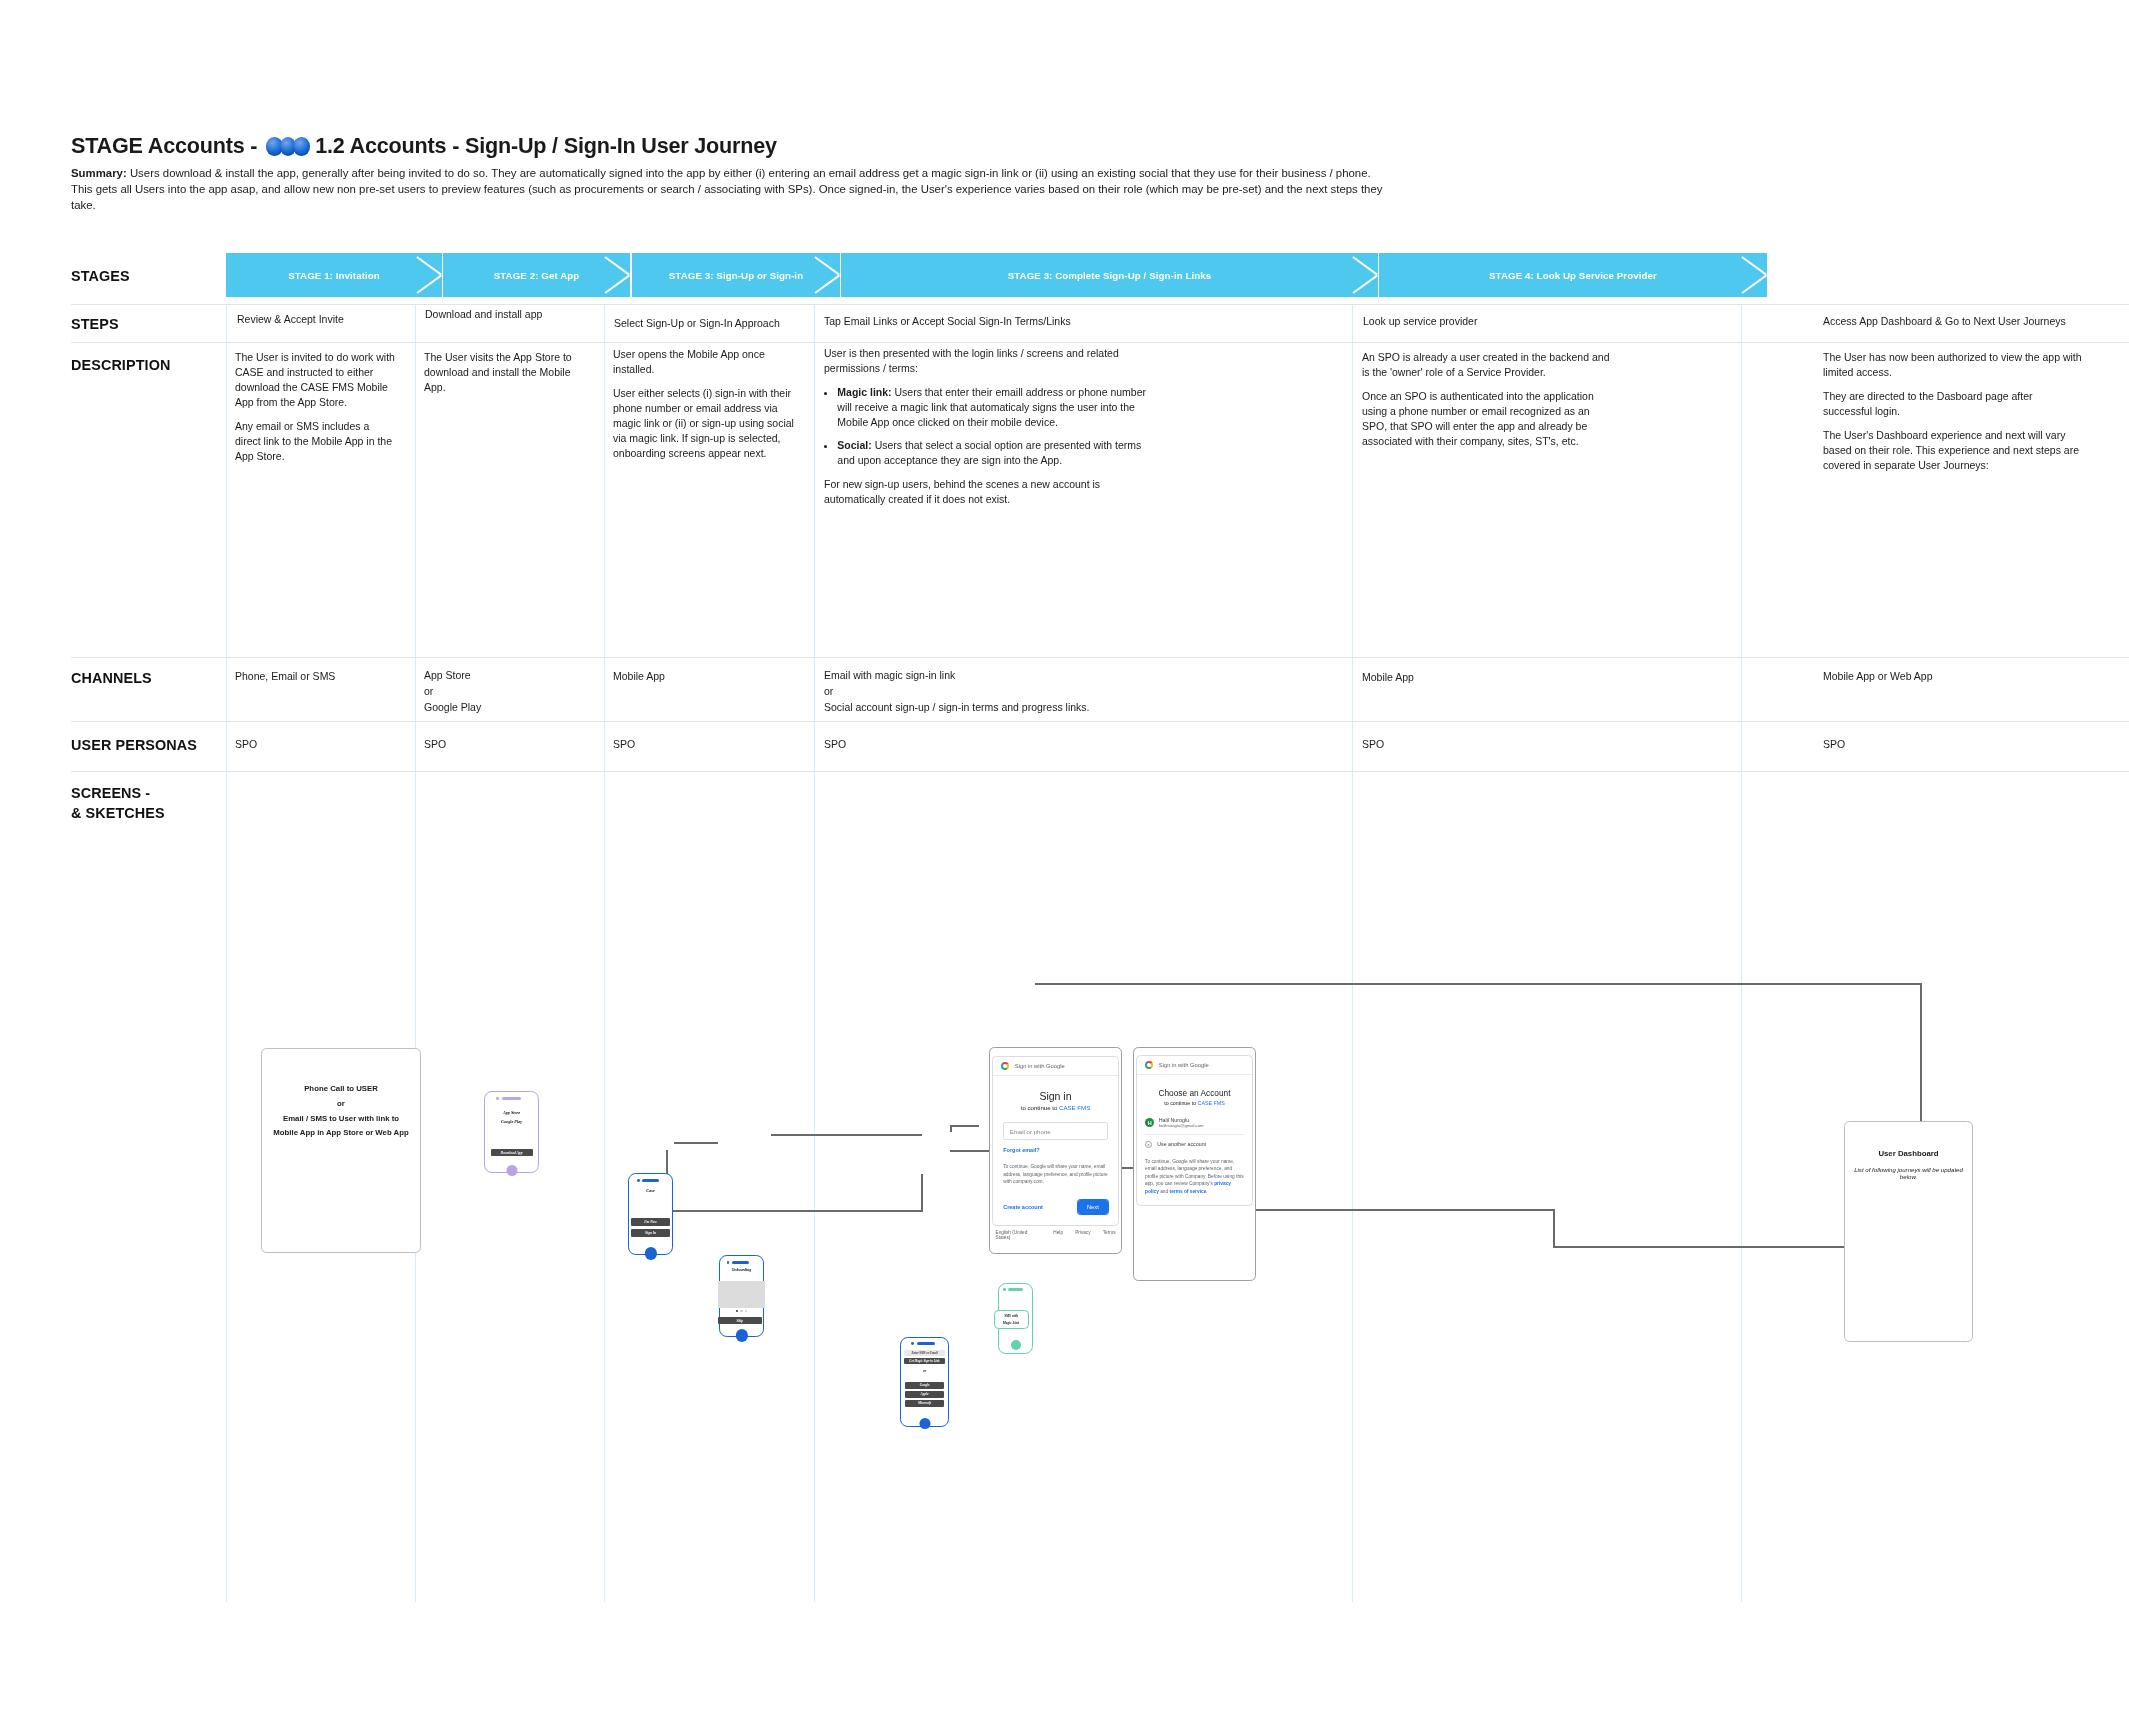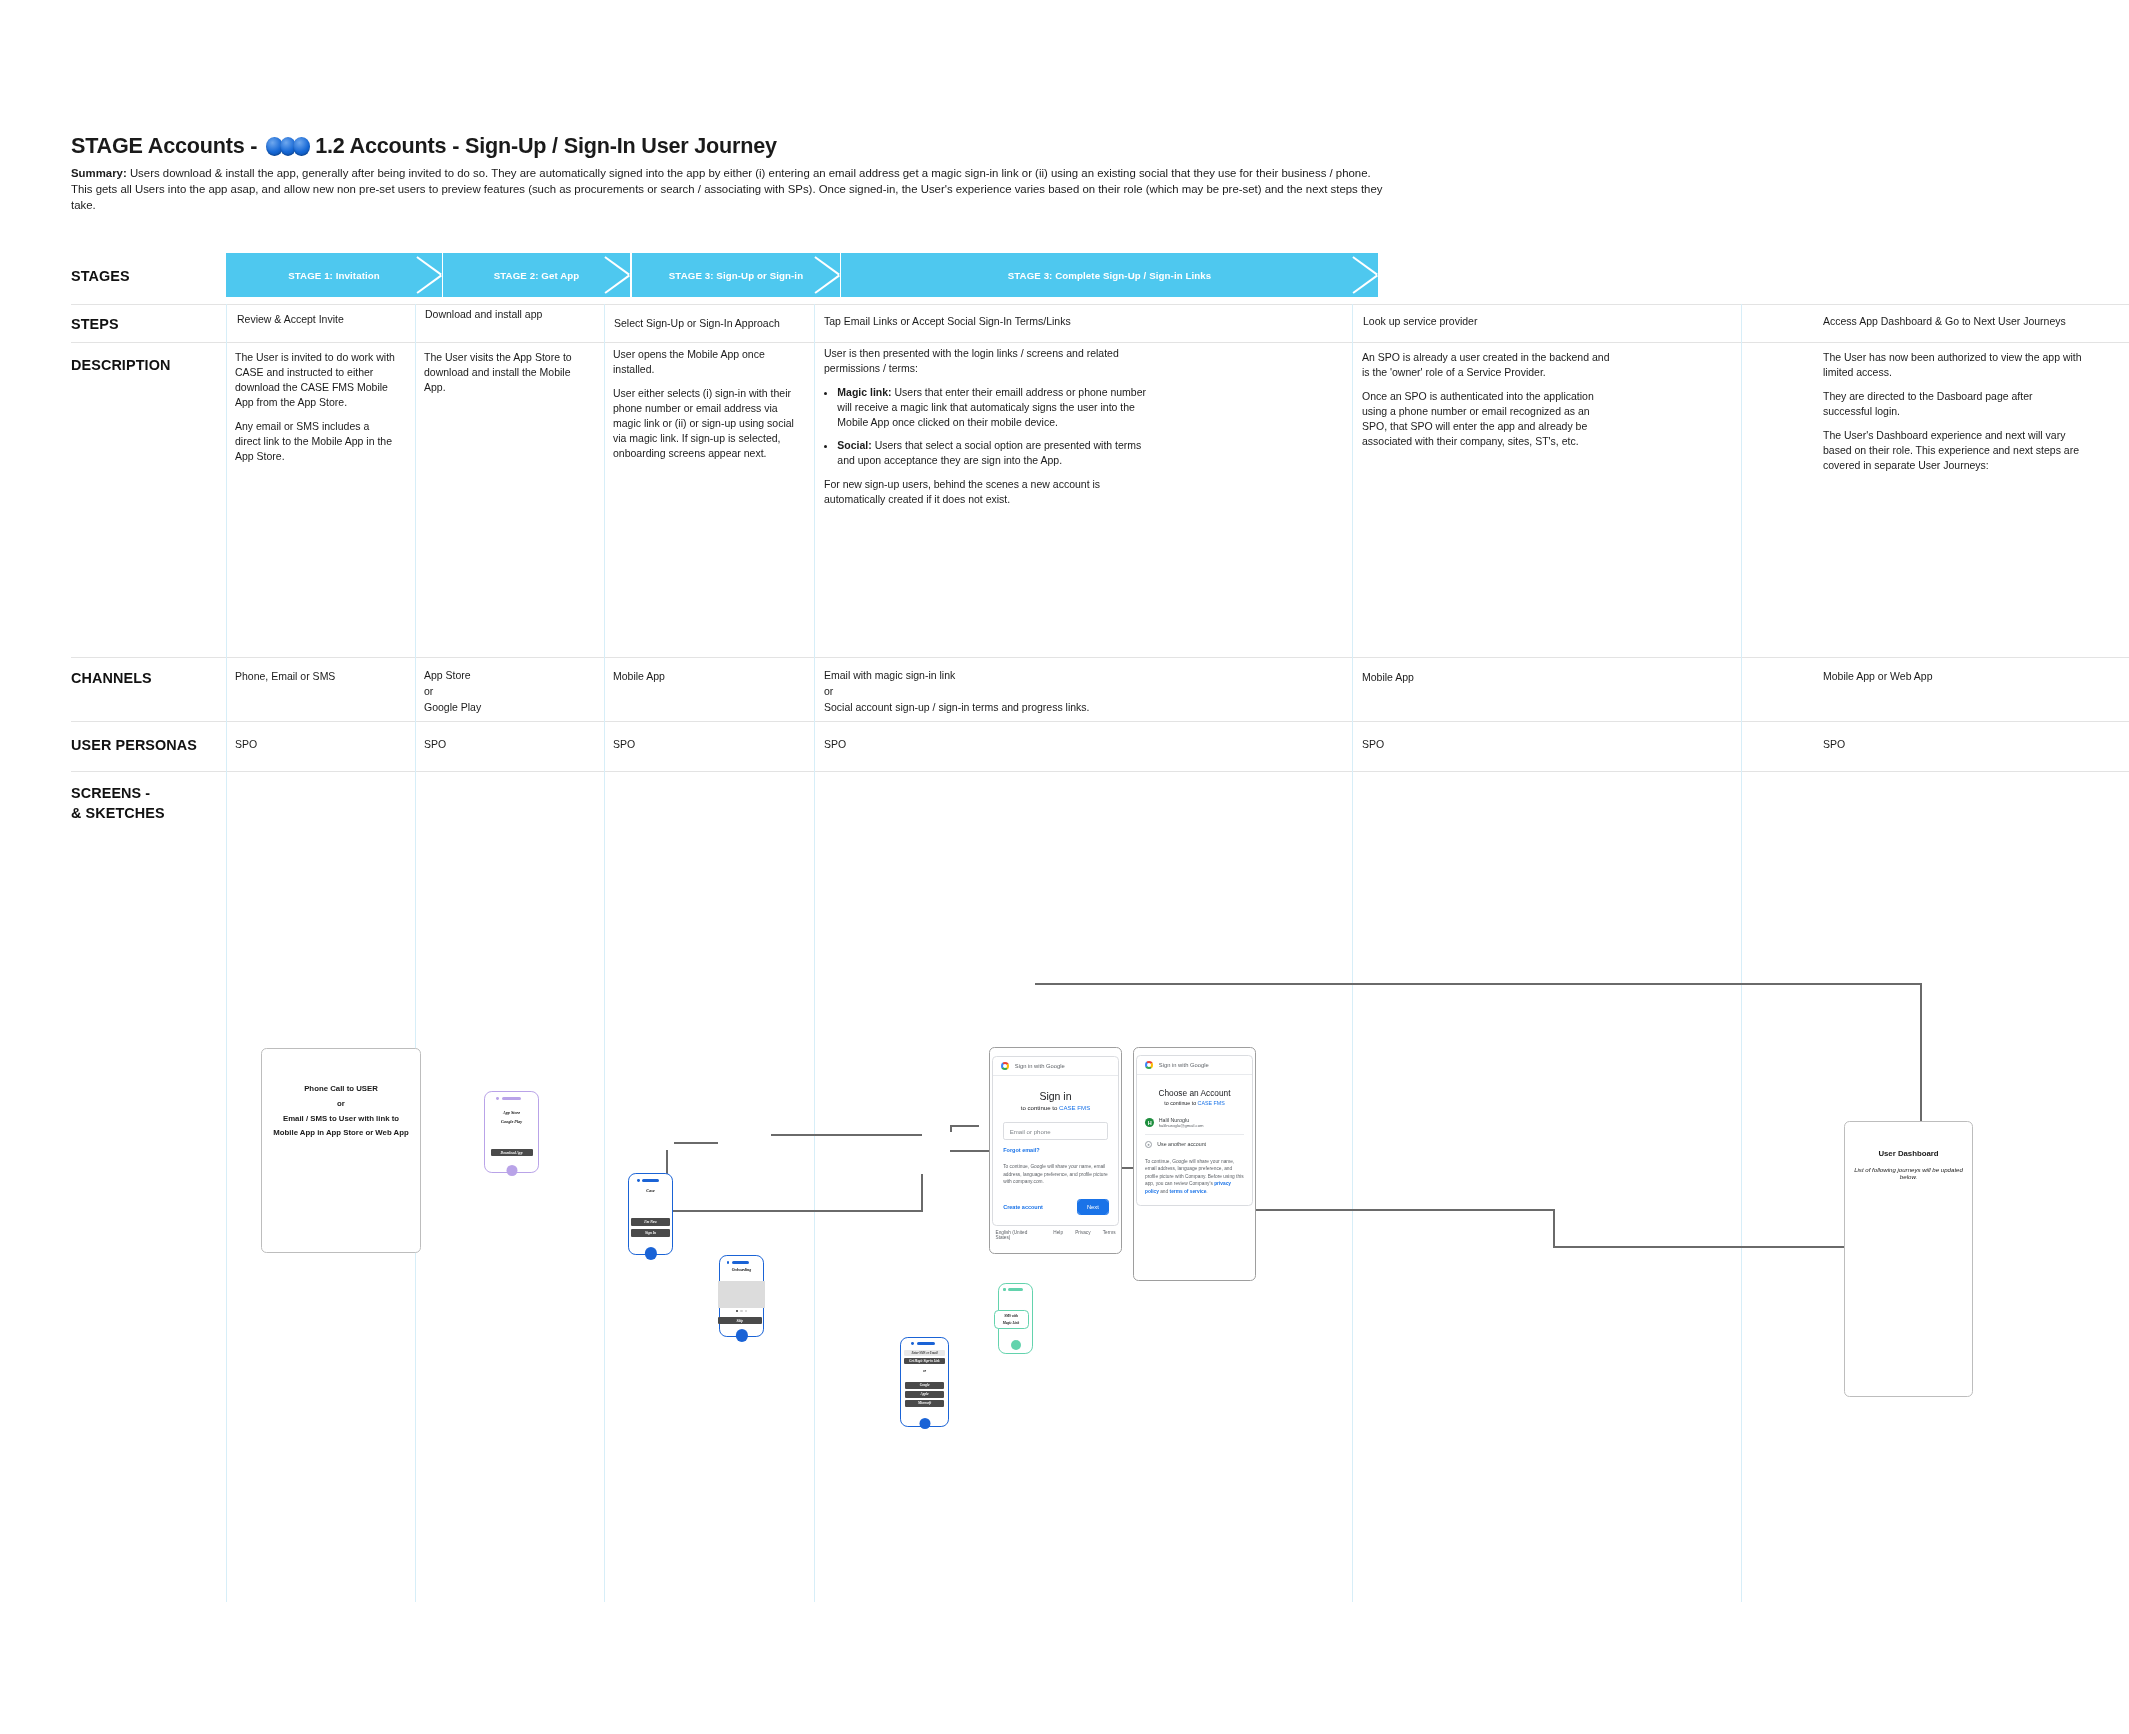--- a/index.html
+++ b/index.html
@@ -164,20 +164,24 @@
   <div class="chev" style="left:217px;  width:187px;">
     <span>STAGE 2: Get App</span>
       <div class="notch"></div>
   </div>
   <div class="chev" style="left:406px;  width:208px;">
     <span>STAGE 3: Sign-Up or Sign-in</span>
       <div class="notch"></div>
   </div>
   <div class="chev" style="left:615px; width:537px;">
     <span>STAGE 3: Complete Sign-Up / Sign-in Links</span>
+      <div class="notch"></div>
+  </div>
+  <div class="chev" style="left:1153px; width:388px;">
+    <span>STAGE 4: Look Up Service Provider</span>
       <div class="notch"></div>
   </div>
 </div>
 
 <div class="cell" style="left:237px;  top:312px; width:166px;">Review &amp; Accept Invite</div>
 <div class="cell" style="left:425px;  top:307px; width:166px;">Download and install app</div>
 <div class="cell" style="left:614px; top:316px; width:189px;">Select Sign-Up or Sign-In Approach</div>
 <div class="cell" style="left:824px; top:314px; width:355px;">Tap Email Links or Accept Social Sign-In Terms/Links</div>
 <div class="cell" style="left:1363px; top:314px; width:288px;">Look up service provider</div>
 <div class="cell" style="left:1823px; top:314px; width:311px;">Access App Dashboard &amp; Go to Next User Journeys</div>
@@ -386,19 +390,19 @@
 
       <div class="gtxt" style="margin-top:10px;"><span>To continue, Google will share your name, email address, language preference, and profile picture with Company. Before using this app, you can review Company's </span><b style="color:#1a73e8;">privacy policy</b><span> and </span><b style="color:#1a73e8;">terms of service</b><span>.</span></div>
     </div>
   </div>
   <div class="gfoot" style="padding:62px 5.5px 0;">
     
     
   </div>
 </div>
 
-<div class="sk card" style="left:1844px; top:1121px; width:129px; height:276px;">
+<div class="sk card" style="left:1844px; top:1121px; width:129px; height:221px;">
   <div style="padding:27px 4.4px 0; text-align:center;">
     <div style="font-size:7.8px;font-weight:bold;">User Dashboard</div>
     <div style="font-size:6.1px;font-style:italic;margin-top:7.8px;">List of following journeys will be updated below.</div>
   </div>
 </div>
 
 
 </body></html>

